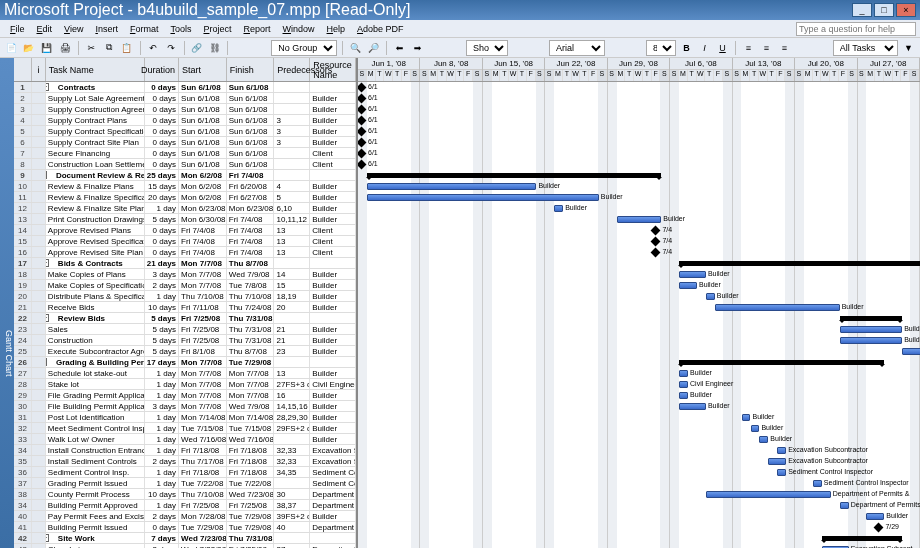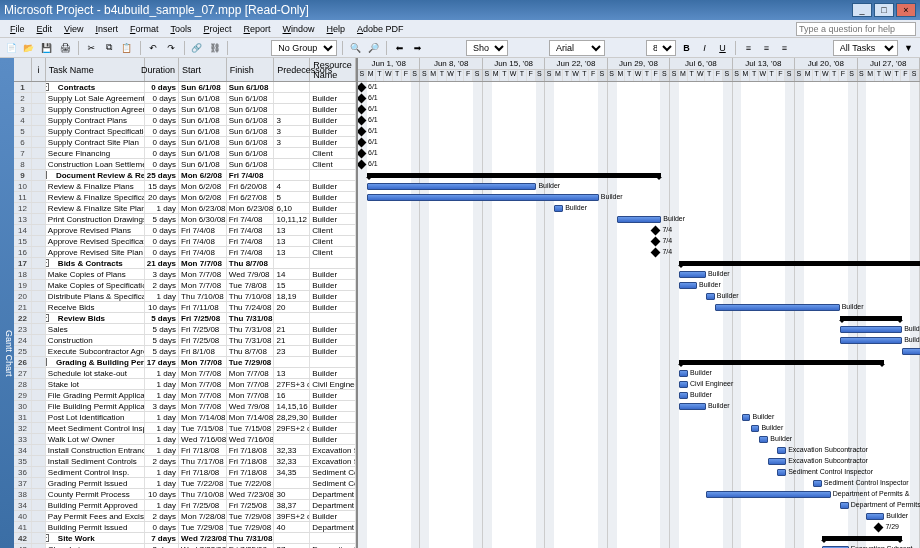--- a/index.html
+++ b/index.html
@@ -1,18 +1,18 @@
 <!DOCTYPE html>
 <html><head>
 <meta charset="utf-8">
 <style>
 * { margin: 0; padding: 0; box-sizing: border-box; font-family: Tahoma, Arial, sans-serif; font-size: 9px; }
 body { background: #e8edf5; width: 920px; height: 548px; overflow: hidden; }
 .titlebar { background: linear-gradient(#3b6ea5, #5a8cc5); height: 20px; display: flex; align-items: center; padding: 0 4px; color: #fff; }
-.titlebar .title { flex: 1; font-size: 12px; }
+.titlebar .title { flex: 1; font-size: 16px; }
 .titlebar .winbtns { display: flex; gap: 2px; }
 .titlebar .winbtn { width: 20px; height: 14px; background: #d4e3f5; border: 1px solid #2a5a8a; display: flex; align-items: center; justify-content: center; color: #000; cursor: pointer; }
 .titlebar .winbtn.close { background: #e07060; }
 .menubar { background: #e8edf5; height: 18px; display: flex; align-items: center; padding: 0 4px; border-bottom: 1px solid #ccc; }
 .menubar .menuitem { padding: 2px 6px; cursor: pointer; }
 .menubar .helpbox { margin-left: auto; }
 .menubar .helpbox input { width: 120px; height: 14px; font-size: 9px; padding: 0 2px; border: 1px solid #aaa; }
 .toolbar { background: #e8edf5; height: 20px; display: flex; align-items: center; padding: 0 4px; gap: 3px; border-bottom: 1px solid #ccc; }
 .tbtn { width: 16px; height: 16px; border: 1px solid transparent; display: flex; align-items: center; justify-content: center; cursor: pointer; }
 .tsep { width: 1px; height: 14px; background: #bbb; margin: 0 2px; }

